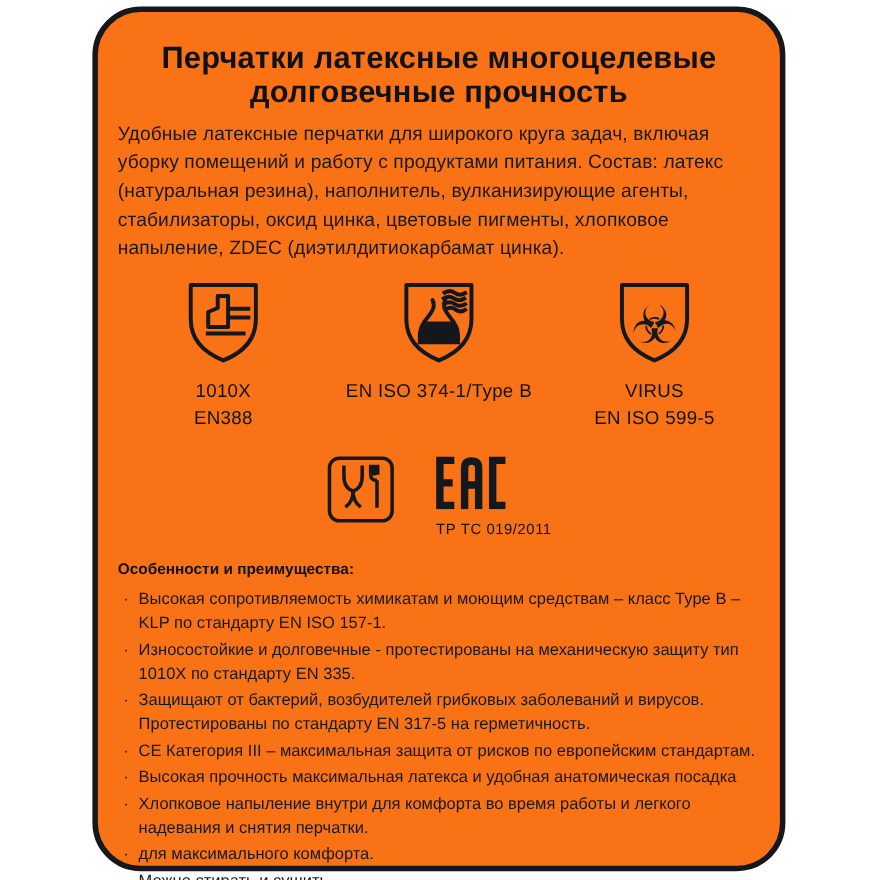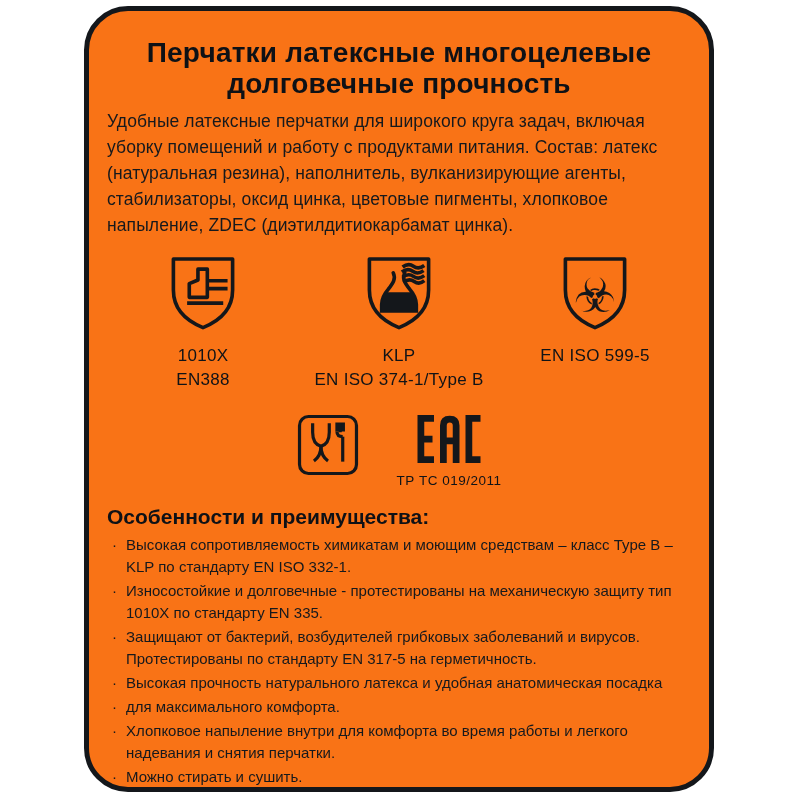--- a/index.html
+++ b/index.html
@@ -21,26 +21,26 @@
   .desc{
     margin:9px 4px 16px 4px;font-size:17.5px;line-height:26px;
     letter-spacing:.1px;color:#16191d;
   }
   .cert-row{display:flex;justify-content:center;margin-top:11px;}
   .cert{width:196px;display:flex;flex-direction:column;align-items:center;}
   .cert svg.shield{width:80px;height:78px;display:block;}
   .cert-label{margin-top:12px;text-align:center;font-size:17px;line-height:24px;letter-spacing:.3px;color:#101317;}
   .marks-row{display:flex;justify-content:center;align-items:flex-start;gap:36px;margin-top:21px;}
   .food-svg{width:64px;height:64px;display:block;}
-  .eac-block{display:flex;flex-direction:column;align-items:center;}
+  .eac-block{display:flex;flex-direction:column;align-items:flex-start;}
   .eac-svg{width:64px;height:48px;display:block;margin-top:2px;}
   .eac-caption{margin-top:10px;font-size:13.5px;letter-spacing:.5px;color:#101317;}
   .sr-only{position:absolute;width:1px;height:1px;overflow:hidden;clip:rect(0 0 0 0);white-space:nowrap;}
   .features{margin-top:19px;padding:0 4px;}
-  .features-heading{font-weight:bold;font-size:21px;line-height:20px;color:#0e1116;}
+  .features-heading{font-weight:bold;font-size:14px;line-height:20px;color:#0e1116;}
   .features-list{list-style:none;margin:7px 0 0 0;padding:0;}
   .features-list li{
     position:relative;padding-left:19px;margin:0 0 2px 0;
     font-size:15px;line-height:22px;color:#16191d;
   }
   .features-list li::before{
     content:"·";position:absolute;left:5px;top:0;
     font-size:15px;line-height:22px;color:#16191d;
   }
   .ic{stroke:#14171b;fill:none;stroke-width:5;}
@@ -76,31 +76,31 @@
       <svg class="shield" viewBox="0 0 100 108" xmlns="http://www.w3.org/2000/svg">
         <path class="ic" stroke-width="5.5" d="M9 7 H91 V50 C91 76 75 92 50 102 C25 92 9 76 9 50 Z" stroke-linejoin="round"></path>
         <path class="ic" stroke-width="3.2" d="M55 18 q8 -6 15 -1 t15 -1"></path>
         <path class="ic" stroke-width="3.2" d="M54 25 q8 -6 15 -1 t15 -1"></path>
         <path class="ic" stroke-width="3.2" d="M55 32 q8 -6 15 -1 t15 -1"></path>
         <path class="ic" stroke-width="3.2" d="M56 39 q8 -6 15 -1 t14 -1"></path>
         <path class="ic" stroke-width="4" stroke-linecap="round" d="M42 26 C46 34 42 40 35 49 C29 56 26 62 26 70 L26 79 L74 79 L74 70 C74 62 71 56 65 49 C58 40 54 34 58 26"></path>
         <path d="M32 53 L68 53 C71 58 74 64 74 70 L74 79 L26 79 L26 70 C26 64 29 58 32 53 Z" fill="#14171b" stroke="none"></path>
       </svg>
       <div class="cert-label">
-        <div>KLP</div>
         <div>EN ISO 374-1/Type B</div>
       </div>
     </div>
 
     <div class="cert">
       <svg class="shield" viewBox="0 0 100 108" xmlns="http://www.w3.org/2000/svg">
         <path class="ic" stroke-width="5.5" d="M9 7 H91 V50 C91 76 75 92 50 102 C25 92 9 76 9 50 Z" stroke-linejoin="round"></path>
         <text x="50" y="80" text-anchor="middle" font-size="66" font-family="'DejaVu Sans', sans-serif" fill="#14171b">☣</text>
       </svg>
       <div class="cert-label">
+        <div>VIRUS</div>
         <div>EN ISO 599-5</div>
       </div>
     </div>
 
   </div>
 
   <div class="marks-row">
 
     <svg class="food-svg" viewBox="0 0 100 100" xmlns="http://www.w3.org/2000/svg">
       <rect class="ic" stroke-width="5.5" x="5.5" y="5.5" width="89" height="89" rx="14"></rect>
@@ -120,23 +120,24 @@
         <path fill="#14171b" d="M64 0 H84 V9 H73 V55 H84 V64 H64 Z"></path>
       </svg>
       <div class="eac-caption">ТР ТС 019/2011</div>
     </div>
 
   </div>
 
   <div class="features">
     <div class="features-heading">Особенности и преимущества:</div>
     <ul class="features-list">
-      <li>Высокая сопротивляемость химикатам и моющим средствам – класс Type B – KLP по стандарту EN ISO 332-1.</li>
+      <li>Высокая сопротивляемость химикатам и моющим средствам – класс Type B – KLP по стандарту EN ISO 157-1.</li>
       <li>Износостойкие и долговечные - протестированы на механическую защиту тип 1010X по стандарту EN 335.</li>
       <li>Защищают от бактерий, возбудителей грибковых заболеваний и вирусов. Протестированы по стандарту EN 317-5 на герметичность.</li>
-      <li>Высокая прочность натурального латекса и удобная анатомическая посадка</li>
+      <li>CE Категория III – максимальная защита от рисков по европейским стандартам.</li>
+      <li>Высокая прочность максимальная латекса и удобная анатомическая посадка</li>
+      <li>Хлопковое напыление внутри для комфорта во время работы и легкого надевания и снятия перчатки.</li>
       <li>для максимального комфорта.</li>
-      <li>Хлопковое напыление внутри для комфорта во время работы и легкого надевания и снятия перчатки.</li>
       <li>Можно стирать и сушить.</li>
     </ul>
   </div>
 
 </div>
 
 </body></html>

